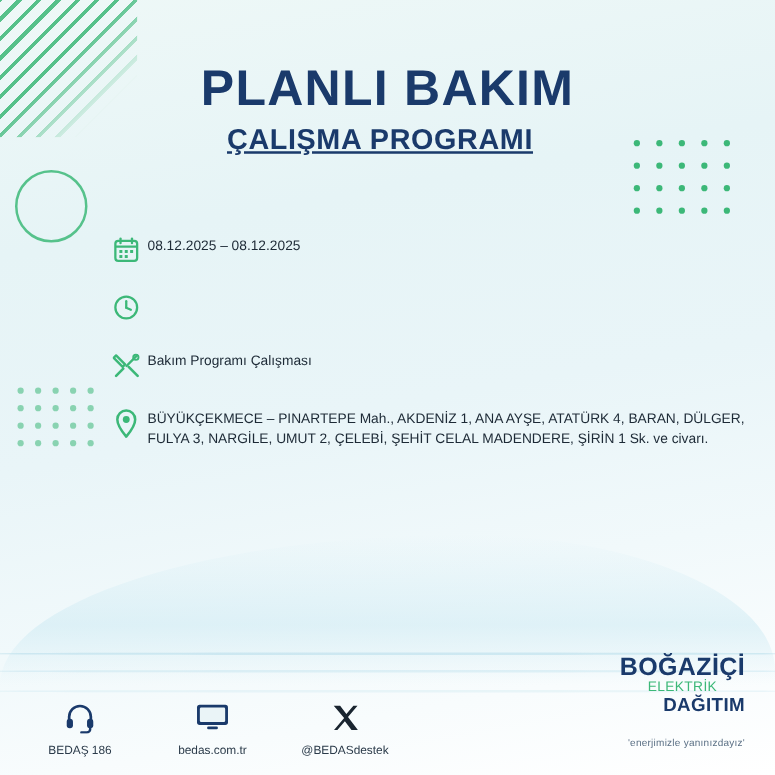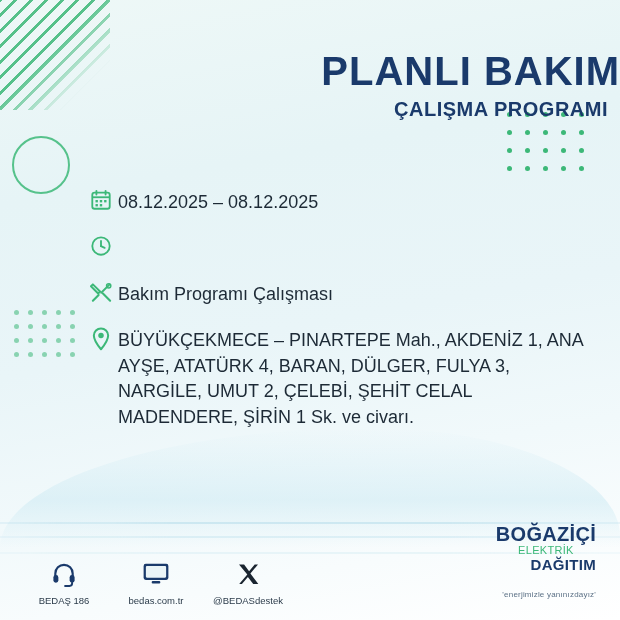--- a/index.html
+++ b/index.html
@@ -92,37 +92,38 @@
     border-radius: 50%;
     box-shadow: 0 14px 0 rgba(180,222,236,.35), 0 30px 0 rgba(195,230,240,.3);
   }
 
   
   .header {
     position: absolute;
     top: 50px;
     left: 0;
     right: 0;
-    text-align: right;
+    text-align: center;
   }
   .title-main {
     font-size: 40px;
     font-weight: bold;
     letter-spacing: 1px;
     color: #1a3a6b;
     line-height: 1.05;
     margin: 0;
   }
   .title-sub {
-    font-size: 20px;
+    font-size: 23px;
     font-weight: bold;
     letter-spacing: .5px;
     color: #1a3a6b;
     line-height: 1.15;
     margin: 6px 12px 0 0;
+    text-decoration: underline;
   }
 
   
   .info {
     position: absolute;
     top: 188px;
     left: 84px;
     right: 24px;
   }
   .row {
@@ -133,21 +134,21 @@
   .row .ic {
     flex: 0 0 34px;
     width: 34px;
     height: 28px;
     display: flex;
     align-items: flex-start;
     justify-content: center;
     padding-top: 1px;
   }
   .row .txt {
-    font-size: 18px;
+    font-size: 11px;
     color: #1d2a36;
     line-height: 1.42;
     padding-top: 2px;
   }
   .row.address .txt {
     max-width: 480px;
   }
 
   
   .footer {
@@ -155,21 +156,21 @@
     left: 0;
     right: 0;
     bottom: 0;
     height: 88px;
   }
   .footer-items {
     position: absolute;
     left: 28px;
     bottom: 14px;
     display: flex;
-    gap: 20px;
+    gap: 34px;
   }
   .f-item {
     width: 72px;
     text-align: center;
   }
   .f-item .f-ic {
     height: 30px;
     display: flex;
     align-items: center;
     justify-content: center;

